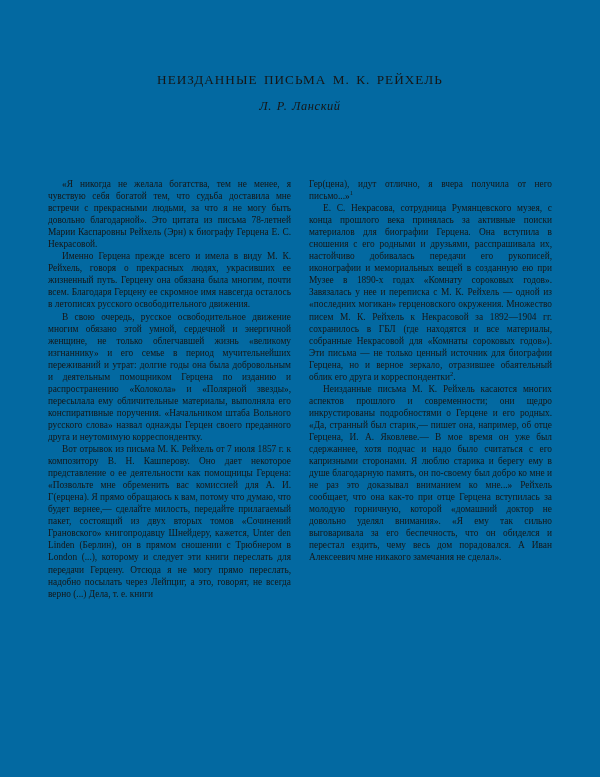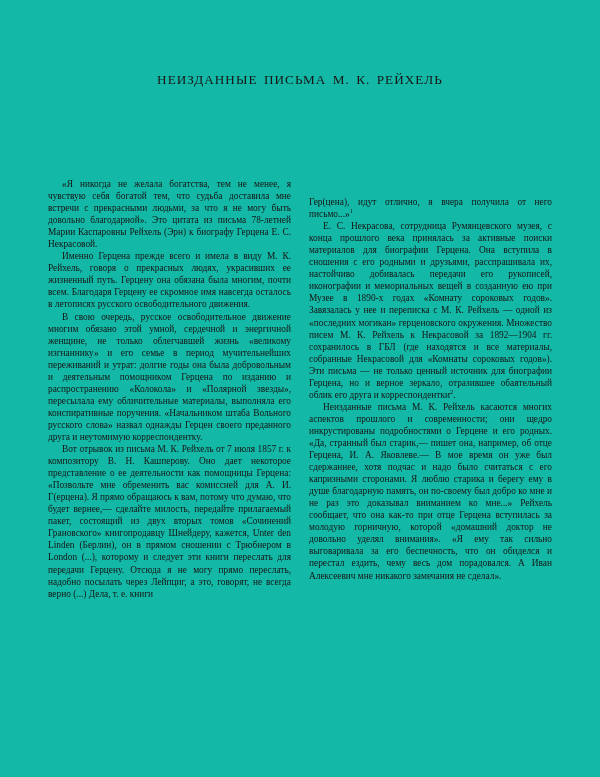--- a/index.html
+++ b/index.html
@@ -13,21 +13,21 @@
     height: 777px;
     font-family: "Liberation Serif", "DejaVu Serif", serif;
     color: #161616;
     overflow: hidden;
   }
   .page {
     position: relative;
     width: 600px;
     height: 777px;
     box-sizing: border-box;
-    background: #14b8a6;
+    background: #0369a1;
   }
   .page-title {
     position: absolute;
     top: 63px;
     left: 0;
     width: 600px;
     text-align: center;
     font-size: 13.2px;
     letter-spacing: 1.05px;
     font-weight: 400;
@@ -44,21 +44,21 @@
     letter-spacing: 0.6px;
     word-spacing: 1px;
   }
   .columns {
     position: absolute;
     top: 178px;
     left: 48px;
     width: 505px;
     display: flex;
     gap: 18px;
-    align-items: center;
+    align-items: flex-start;
   }
   .col {
     width: 243px;
     font-size: 9.35px;
     line-height: 12.05px;
     text-align: justify;
     text-justify: inter-word;
     hyphens: manual;
   }
   .col p {
@@ -73,20 +73,21 @@
     vertical-align: super;
     line-height: 0;
   }
 </style>
 </head>
 <body>
 
 <div class="page">
 
   <h1 class="page-title">НЕИЗДАННЫЕ ПИСЬМА М. К. РЕЙХЕЛЬ</h1>
+  <div class="byline">Л. Р. Ланский</div>
 
   <div class="columns">
 
     <div class="col">
       <p>«Я никогда не желала богатства, тем не менее, я чувствую себя богатой тем, что судьба доставила мне встречи с прекрасными людьми, за что я не могу быть довольно благодарной». Это цитата из письма 78-летней Марии Каспаровны Рейхель (Эрн) к биографу Герцена Е. С. Некрасовой.</p>
       <p>Именно Герцена прежде всего и имела в виду М. К. Рейхель, говоря о прекрасных людях, украсивших ее жизненный путь. Герцену она обязана была многим, почти всем. Благодаря Герцену ее скромное имя навсегда осталось в летописях русского освободительного движения.</p>
       <p>В свою очередь, русское освободительное движение многим обязано этой умной, сердечной и энергичной женщине, не только облегчавшей жизнь «великому изгнаннику» и его семье в период мучительнейших переживаний и утрат: долгие годы она была добровольным и деятельным помощником Герцена по изданию и распространению «Колокола» и «Полярной звезды», пересылала ему обличительные материалы, выполняла его конспиративные поручения. «Начальником штаба Вольного русского слова» назвал однажды Герцен своего преданного друга и неутомимую корреспондентку.</p>
       <p>Вот отрывок из письма М. К. Рейхель от 7 июля 1857 г. к композитору В. Н. Кашперову. Оно дает некоторое представление о ее деятельности как помощницы Герцена: «Позвольте мне обременить вас комиссией для А. И. Г(ерцена). Я прямо обращаюсь к вам, потому что думаю, что будет вернее,— сделайте милость, передайте прилагаемый пакет, состоящий из двух вторых томов «Сочинений Грановского» книгопродавцу Шнейдеру, кажется, Unter den Linden (Берлин), он в прямом сношении с Трюбнером в London (...), которому и следует эти книги переслать для передачи Герцену. Отсюда я не могу прямо переслать, надобно посылать через Лейпциг, а это, говорят, не всегда верно (...) Дела, т. е. книги</p>
     </div>
 

